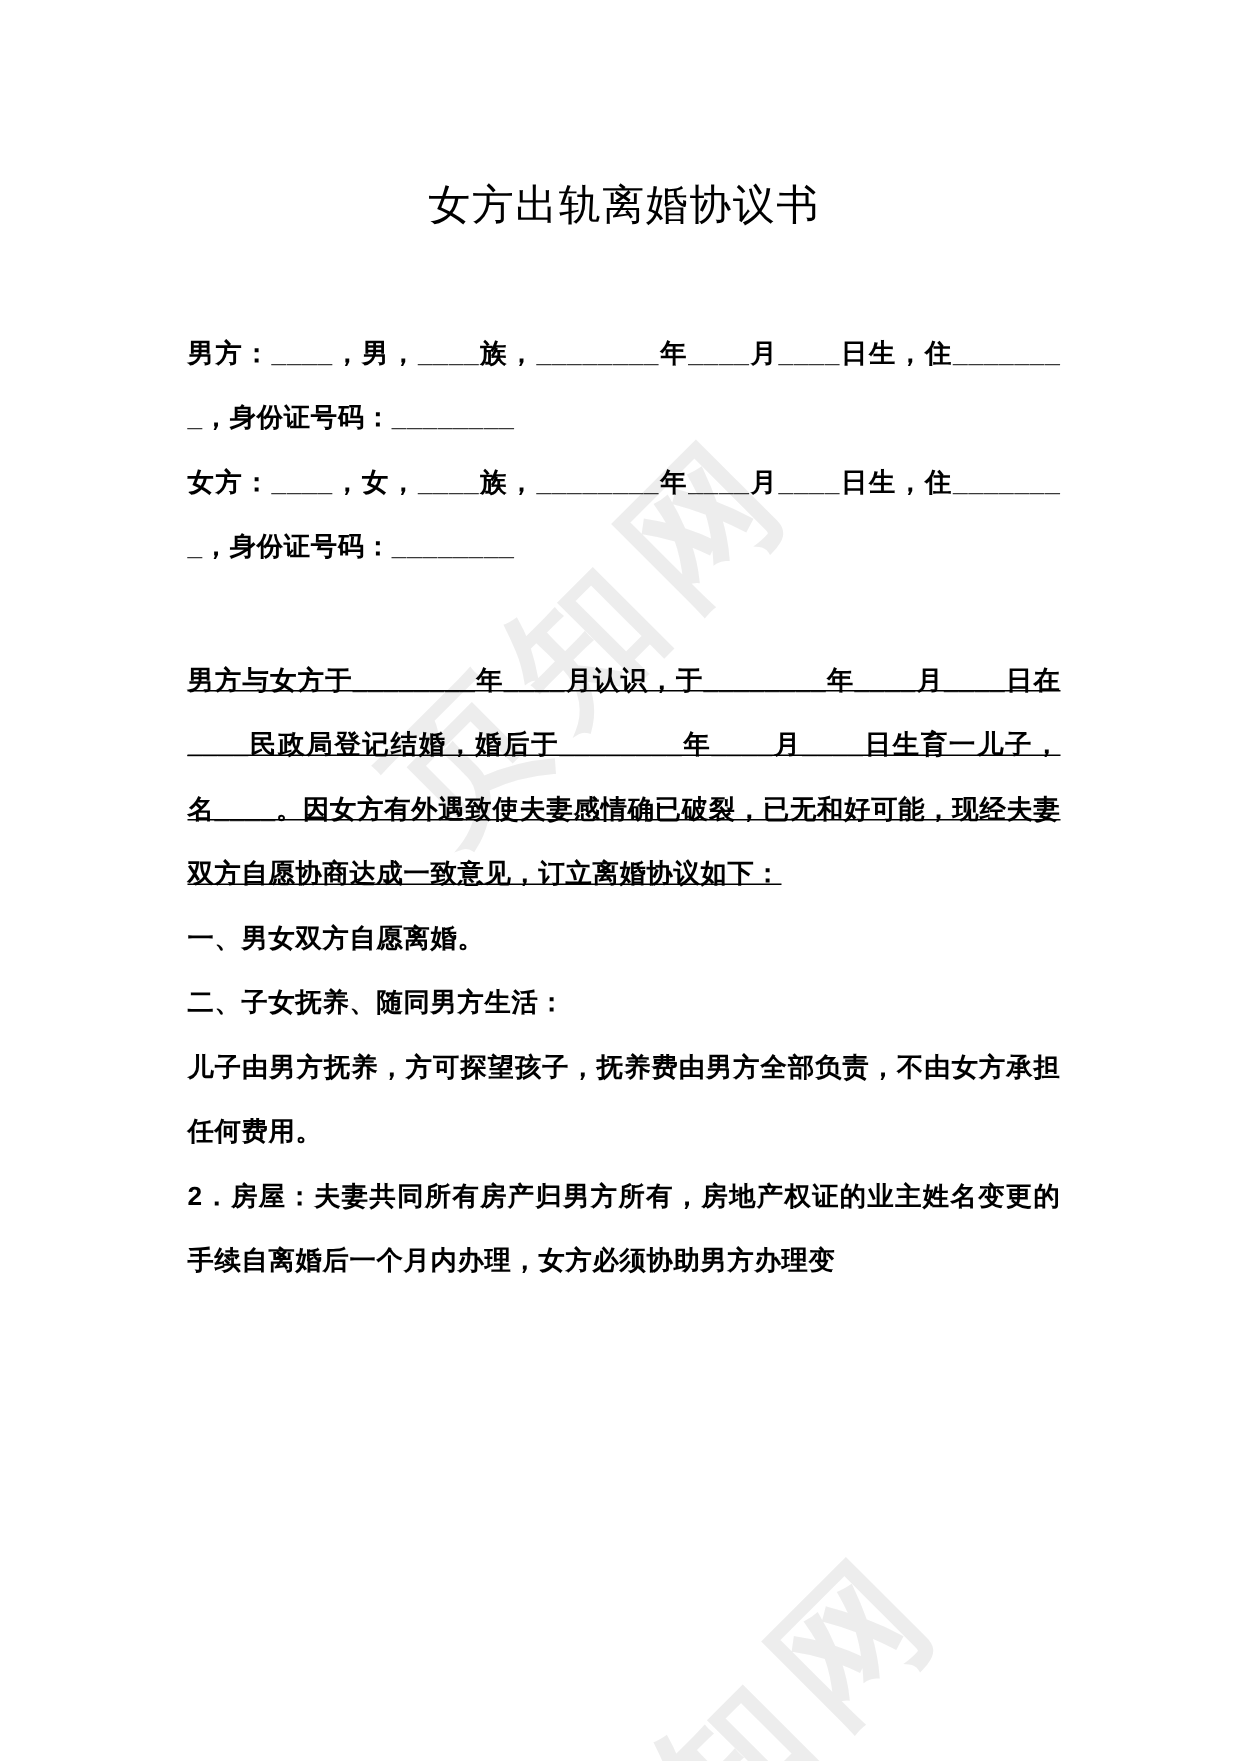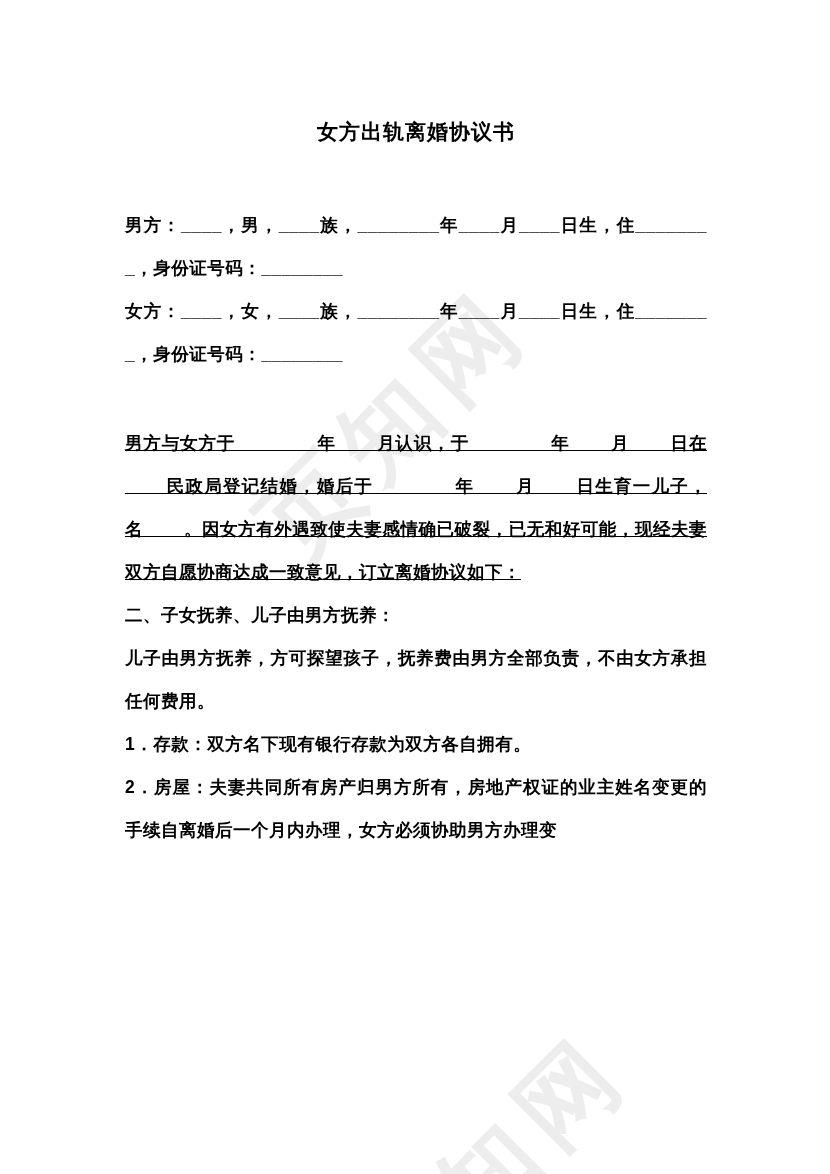--- a/index.html
+++ b/index.html
@@ -39,22 +39,22 @@
   }
   .content {
     position: absolute;
     left: 125px;
     top: 118px;
     width: 582px;
     color: #000000;
   }
   .doc-title {
     text-align: center;
-    font-size: 21px;
-    font-weight: 700;
+    font-size: 28px;
+    font-weight: 400;
     margin-bottom: 58px;
     letter-spacing: 1px;
   }
   .doc-body p {
     font-size: 17.5px;
     font-weight: 700;
     line-height: 43px;
     text-align: justify;
     letter-spacing: 0.5px;
     word-break: break-all;
@@ -74,20 +74,20 @@
   <div class="watermark watermark-bottom">页知网</div>
 
   <div class="content">
     <h1 class="doc-title">女方出轨离婚协议书</h1>
 
     <div class="doc-body">
 
     <p>男方：____，男，____族，________年____月____日生，住________，身份证号码：________</p>
         <p>女方：____，女，____族，________年____月____日生，住________，身份证号码：________</p>
         <p>男方与女方于________年____月认识，于________年____月____日在____民政局登记结婚，婚后于________年____月____日生育一儿子，名____。因女方有外遇致使夫妻感情确已破裂，已无和好可能，现经夫妻双方自愿协商达成一致意见，订立离婚协议如下：</p>
-        <p>二、子女抚养、儿子由男方抚养：</p>
+        <p>一、男女双方自愿离婚。</p>
+        <p>二、子女抚养、随同男方生活：</p>
         <p>儿子由男方抚养，方可探望孩子，抚养费由男方全部负责，不由女方承担任何费用。</p>
-        <p>1．存款：双方名下现有银行存款为双方各自拥有。</p>
         <p>2．房屋：夫妻共同所有房产归男方所有，房地产权证的业主姓名变更的手续自离婚后一个月内办理，女方必须协助男方办理变</p>
       </div>
   </div>
 
 </div>
 
 </body></html>

